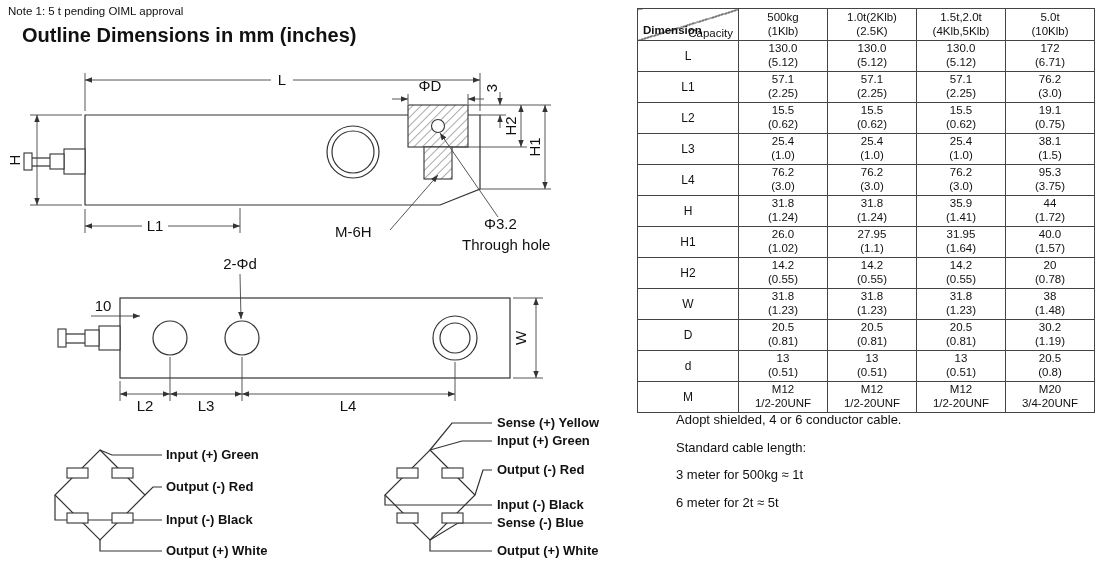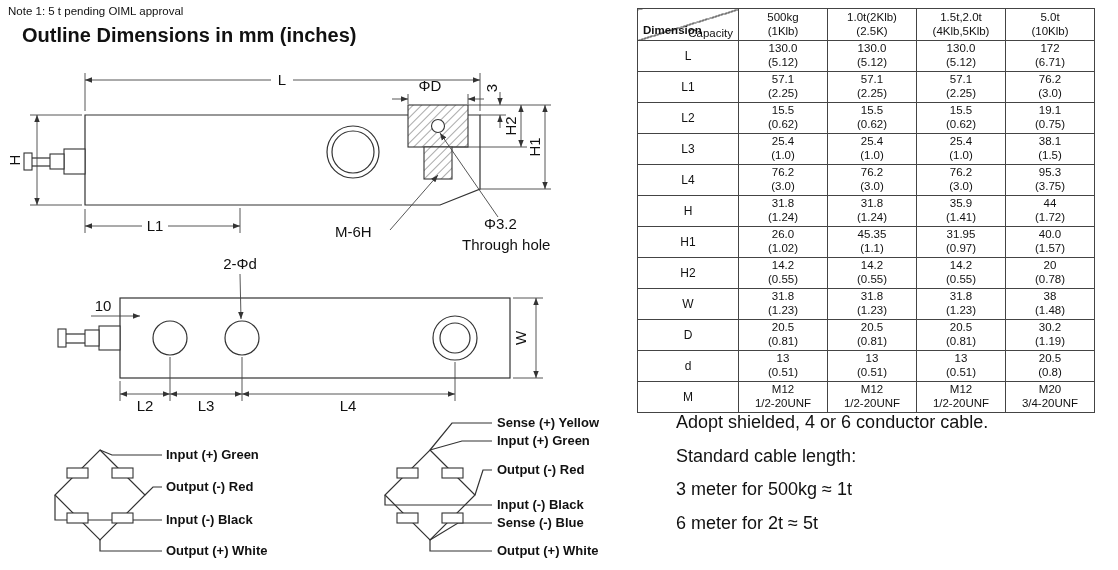--- a/index.html
+++ b/index.html
@@ -31,21 +31,21 @@
   th.corner { position:relative; padding:0; height:32px;
     background:linear-gradient(to bottom right,
       #fff calc(50% - 0.6px), #444 calc(50% - 0.6px),
       #444 calc(50% + 0.6px), #fff calc(50% + 0.6px));
   }
   th.corner .cap { position:absolute; top:18px; right:5px; }
   th.corner .dim { position:absolute; bottom:2px; left:5px;font-weight:bold; }
 
   .wiring { position:absolute; left:676px; top:412px; width:420px; }
   .wiring h3 { font-size:16.5px; font-weight:bold; margin-bottom:11px; }
-  .wiring p  { font-size:18px; margin-bottom:12.5px; }
+  .wiring p  { font-size:13px; margin-bottom:12.5px; }
 </style>
 </head>
 <body>
 
 <div class="note">Note 1: 5 t pending OIML approval</div>
 <div class="title">Outline Dimensions in mm (inches)</div>
 
 <svg class="drawing-svg" width="640" height="570" viewBox="0 0 640 570">
   <defs>
     <marker id="arr" viewBox="0 0 10 10" refX="9" refY="5" markerWidth="9" markerHeight="9" orient="auto-start-reverse">
@@ -346,26 +346,26 @@
             <div>(1.72)</div>
           </td>
         </tr>
         <tr>
           <td class="dimcell">H1</td>
           <td>
             <div>26.0</div>
             <div>(1.02)</div>
           </td>
           <td>
-            <div>45.35</div>
+            <div>27.95</div>
             <div>(1.1)</div>
           </td>
           <td>
             <div>31.95</div>
-            <div>(0.97)</div>
+            <div>(1.64)</div>
           </td>
           <td>
             <div>40.0</div>
             <div>(1.57)</div>
           </td>
         </tr>
         <tr>
           <td class="dimcell">H2</td>
           <td>
             <div>14.2</div>

